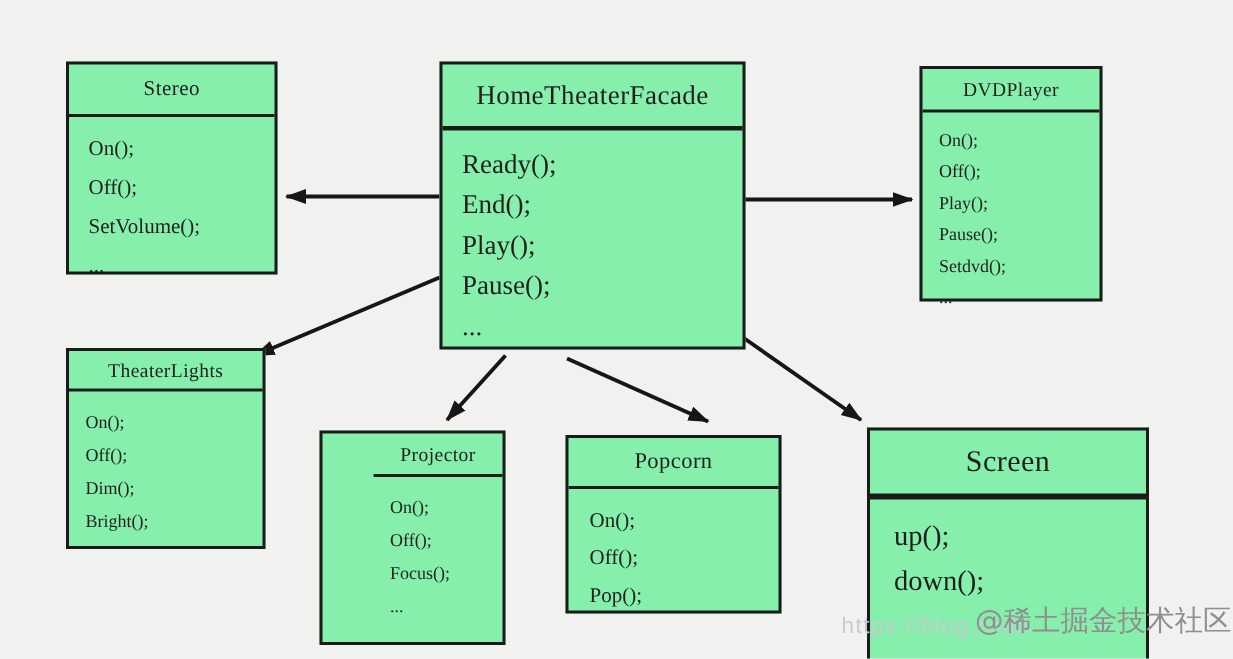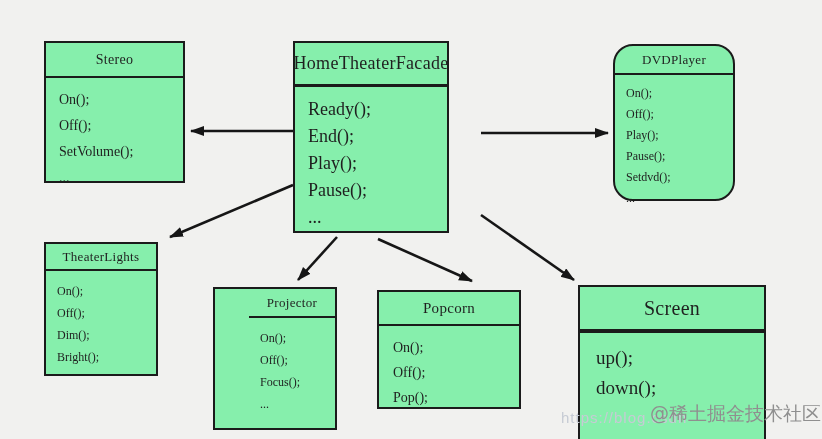--- a/index.html
+++ b/index.html
@@ -65,44 +65,44 @@
   <div class="class-box" style="left:44px;top:41px;width:141px;height:142px;--hh:35px;--tfs:14px;--fs:14px;--lh:26px;--pt:9px;--pl:13px;">
     <div class="box-header">Stereo</div>
     <div class="methods">
         <div class="method-line">On();</div>
         <div class="method-line">Off();</div>
         <div class="method-line">SetVolume();</div>
         <div class="method-line">...</div>
       </div>
   </div>
 
-  <div class="class-box" style="left:293px;top:41px;width:156px;height:192px;--hh:44px;--sep:3px;--tfs:18px;--fs:18px;--lh:27px;--pt:9px;--pl:13px;">
+  <div class="class-box" style="left:293px;top:41px;width:204px;height:192px;--hh:44px;--sep:3px;--tfs:18px;--fs:18px;--lh:27px;--pt:9px;--pl:13px;">
     <div class="box-header">HomeTheaterFacade</div>
     <div class="methods">
         <div class="method-line">Ready();</div>
         <div class="method-line">End();</div>
         <div class="method-line">Play();</div>
         <div class="method-line">Pause();</div>
         <div class="method-line">...</div>
       </div>
   </div>
 
-  <div class="class-box" style="left:613px;top:44px;width:122px;height:157px;border-radius:20px;--hh:29px;--tfs:13px;--fs:12px;--lh:21px;--pt:8px;--pl:11px;">
+  <div class="class-box" style="left:613px;top:44px;width:122px;height:157px;--hh:29px;--tfs:13px;--fs:12px;--lh:21px;--pt:8px;--pl:11px;">
     <div class="box-header">DVDPlayer</div>
     <div class="methods">
         <div class="method-line">On();</div>
         <div class="method-line">Off();</div>
         <div class="method-line">Play();</div>
         <div class="method-line">Pause();</div>
         <div class="method-line">Setdvd();</div>
         <div class="method-line">...</div>
       </div>
   </div>
 
-  <div class="class-box" style="left:44px;top:242px;width:114px;height:134px;--hh:27px;--tfs:13px;--fs:12px;--lh:22px;--pt:9px;--pl:11px;">
+  <div class="class-box" style="left:44px;top:232px;width:133px;height:134px;--hh:27px;--tfs:13px;--fs:12px;--lh:22px;--pt:9px;--pl:11px;">
     <div class="box-header">TheaterLights</div>
     <div class="methods">
         <div class="method-line">On();</div>
         <div class="method-line">Off();</div>
         <div class="method-line">Dim();</div>
         <div class="method-line">Bright();</div>
       </div>
   </div>
 
   <div class="class-box" style="left:213px;top:287px;width:124px;height:143px;padding-left:34px;--hh:29px;--tfs:13px;--fs:12px;--lh:22px;--pt:9px;--pl:11px;">

